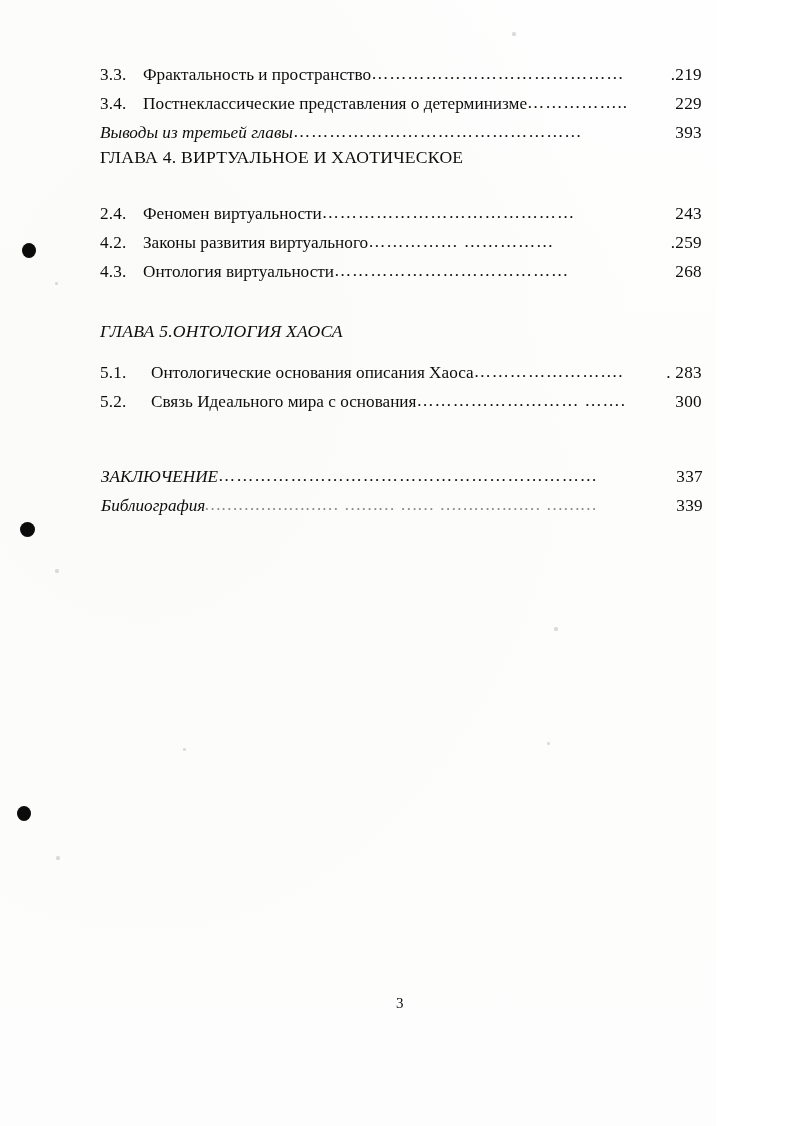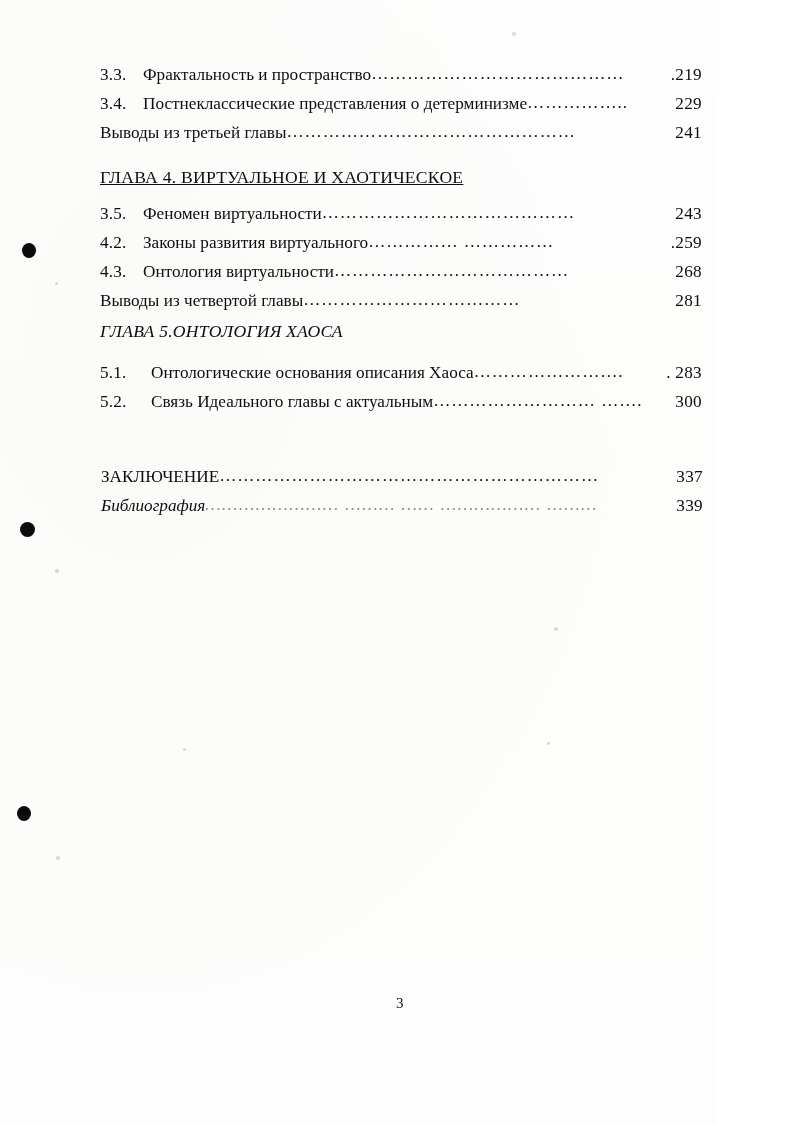--- a/index.html
+++ b/index.html
@@ -45,20 +45,21 @@
     width: 43px;
     flex: 0 0 43px;
     letter-spacing: 0.2px;
   }
   .num.wide { width: 47px; flex-basis: 47px; }
   .title {
     flex: 0 0 auto;
   }
   .title.nonum {
     margin-left: 0;
+    font-style: italic;
   }
   .leader {
     flex: 1 1 auto;
     overflow: hidden;
     min-width: 6px;
     letter-spacing: 0.9px;
     font-size: 17.2px;
     transform: translateY(-1px);
   }
   .pageno {
@@ -75,21 +76,21 @@
   }
   .italic { font-style: italic; }
   .faded-leader {
     color: #5d5d5d;
     opacity: 0.72;
     letter-spacing: 1.5px;
   }
 
   
   .block-3 { position: absolute; top: 60px; left: 0; width: 602px; }
-  .chap4-head { position: absolute; top: 164px; left: 0; text-decoration: underline; }
+  .chap4-head { position: absolute; top: 144px; left: 0; }
   .block-4 { position: absolute; top: 199px; left: 0; width: 602px; }
   .chap5-head { position: absolute; top: 318px; left: 0; font-style: italic; }
   .block-5 { position: absolute; top: 358px; left: 0; width: 602px; }
   .block-end { position: absolute; top: 462px; left: 1px; width: 602px; }
 
   .block-5 .title { padding-left: 4px; }
 
   #folio {
     position: absolute;
     top: 995px;
@@ -130,64 +131,59 @@
       </div>
       <div class="toc-row">
         <span class="num">3.4.</span>
         <span class="title">Постнеклассические представления о детерминизме</span>
         <span class="leader">……………..</span>
         <span class="pageno">229</span>
       </div>
       <div class="toc-row">
         <span class="title nonum">Выводы из третьей главы</span>
         <span class="leader">…………………………………………</span>
-        <span class="pageno">241</span>
+        <span class="pageno">393</span>
       </div>
     </div>
 
     <div class="chapter chap4-head">ГЛАВА 4. ВИРТУАЛЬНОЕ И ХАОТИЧЕСКОЕ</div>
 
     <div class="block-4">
       <div class="toc-row">
-        <span class="num">3.5.</span>
+        <span class="num">2.4.</span>
         <span class="title">Феномен виртуальности</span>
         <span class="leader">……………………………………</span>
         <span class="pageno">243</span>
       </div>
       <div class="toc-row">
         <span class="num">4.2.</span>
         <span class="title">Законы развития виртуального</span>
         <span class="leader">…………… ……………</span>
         <span class="pageno">.259</span>
       </div>
       <div class="toc-row">
         <span class="num">4.3.</span>
         <span class="title">Онтология виртуальности</span>
         <span class="leader">…………………………………</span>
         <span class="pageno">268</span>
       </div>
-      <div class="toc-row">
-        <span class="title nonum">Выводы из четвертой главы</span>
-        <span class="leader">………………………………</span>
-        <span class="pageno">281</span>
-      </div>
     </div>
 
     <div class="chapter chap5-head">ГЛАВА 5.ОНТОЛОГИЯ ХАОСА</div>
 
     <div class="block-5">
       <div class="toc-row">
         <span class="num wide">5.1.</span>
         <span class="title">Онтологические основания описания Хаоса</span>
         <span class="leader">…………………….</span>
         <span class="pageno">. 283</span>
       </div>
       <div class="toc-row">
         <span class="num wide">5.2.</span>
-        <span class="title">Связь Идеального главы с актуальным</span>
+        <span class="title">Связь Идеального мира с основания</span>
         <span class="leader">……………………… …….</span>
         <span class="pageno">300</span>
       </div>
     </div>
 
     <div class="block-end">
       <div class="toc-row">
         <span class="title nonum">ЗАКЛЮЧЕНИЕ</span>
         <span class="leader">………………………………………………………</span>
         <span class="pageno">337</span>

